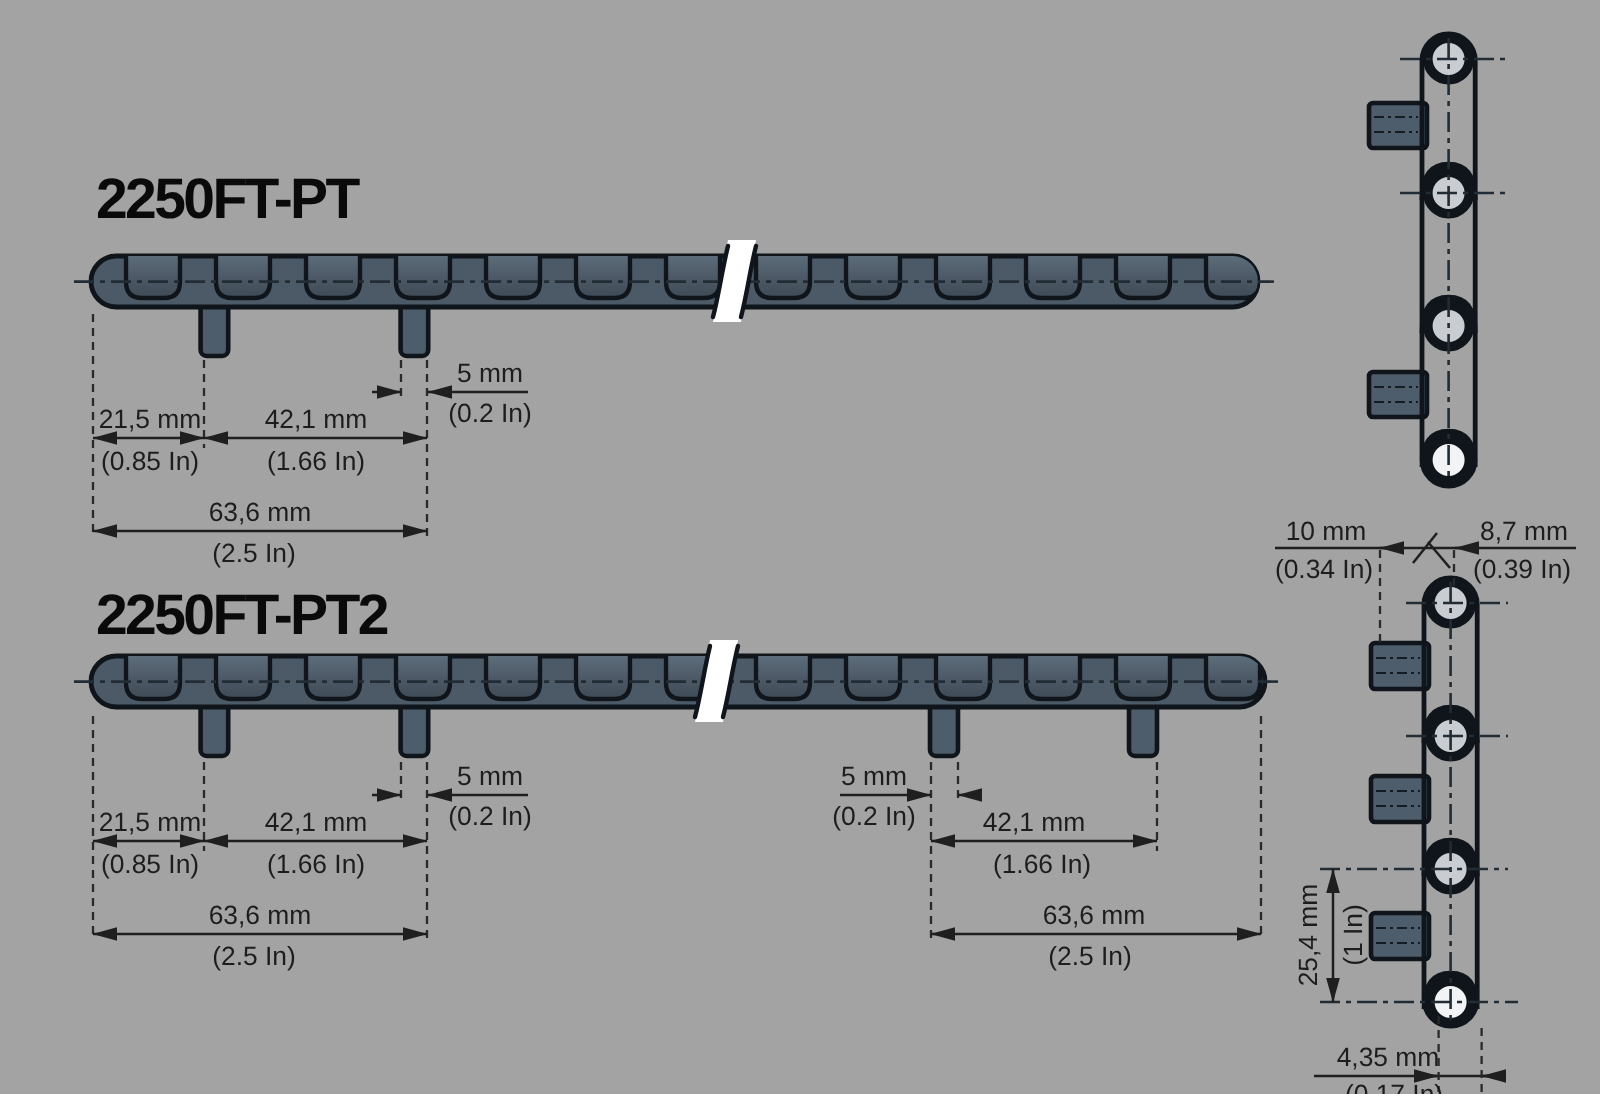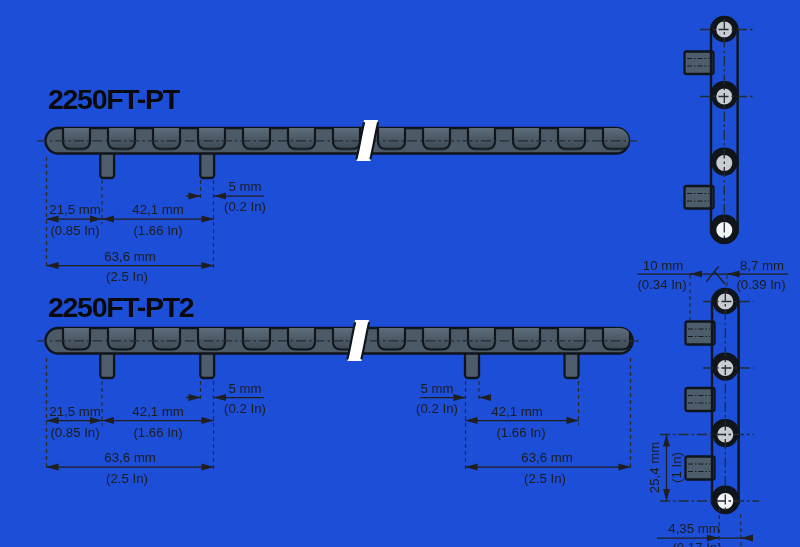--- a/index.html
+++ b/index.html
@@ -1,16 +1,16 @@
 <!DOCTYPE html>
 <html><head>
 <meta charset="utf-8">
 <style>
   html,body{margin:0;padding:0;background:#ffffff;}
-  .stage{position:relative;width:800px;height:547px;overflow:hidden;background:#1d4ed8;
+  .stage{position:relative;width:800px;height:547px;overflow:hidden;background:#a3a3a3;
          font-family:"Liberation Sans", sans-serif;}
   svg{display:block;}
   .title{font-family:"Liberation Sans", sans-serif;font-weight:bold;font-size:28.5px;
          letter-spacing:-1.3px;fill:#0a0a0a;}
   .dim{font-family:"Liberation Sans", sans-serif;font-size:13.2px;fill:#1d1d1d;}
   .dim-line{stroke:#1f1f1f;stroke-width:1.25;fill:none;}
   .ext{stroke:#2a2a2a;stroke-width:1.15;fill:none;stroke-dasharray:4 3;}
   .cl{stroke:#222c34;stroke-width:1.3;fill:none;stroke-dasharray:10 3 2.5 3;}
   .tabline{stroke:#141c23;stroke-width:1.1;fill:none;stroke-dasharray:5 2 1.5 2;}
   .outline{stroke:#0f151b;fill:none;}

